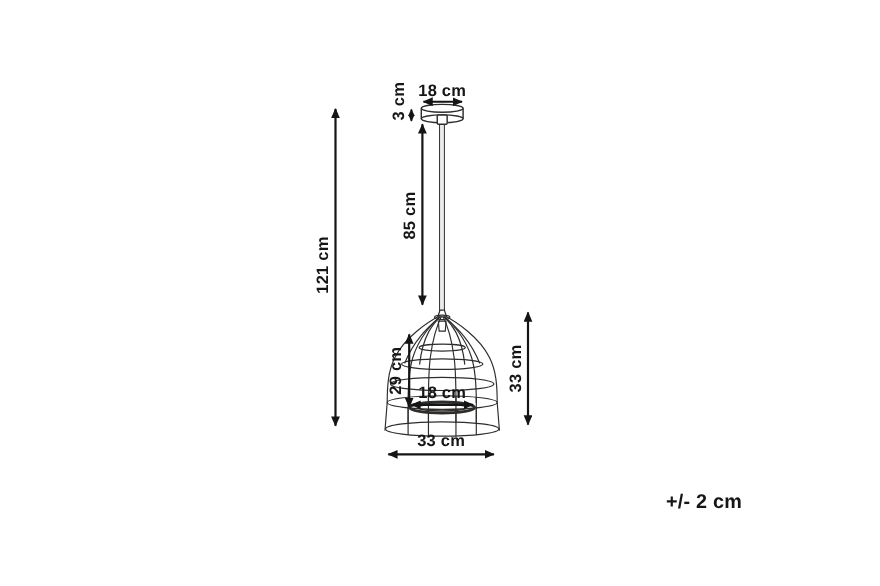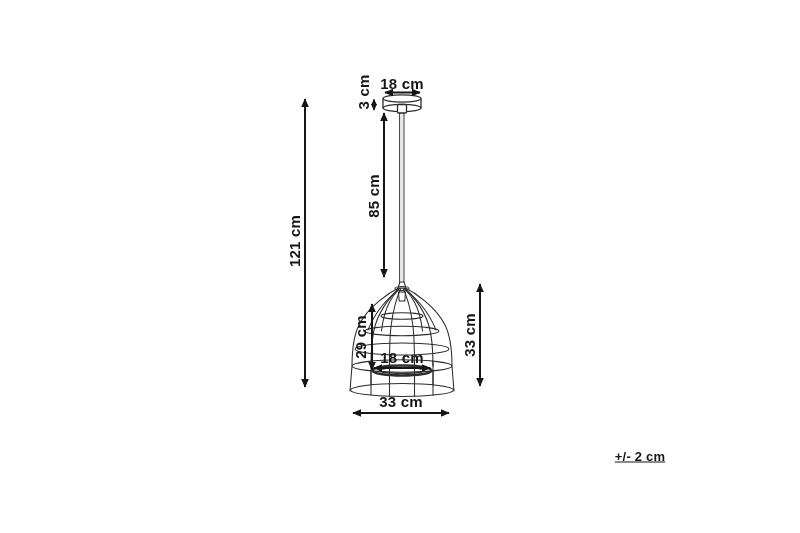--- a/index.html
+++ b/index.html
@@ -9,21 +9,21 @@
   }
   #lineart{position:absolute;left:0;top:0;}
   .lbl{
     position:absolute;
     font-family:"Liberation Sans",sans-serif;
     font-weight:700;font-size:15px;color:#161616;
     transform:translate(-50%,-50%);
     white-space:nowrap;letter-spacing:.2px;
   }
   .lbl.rot{transform:translate(-50%,-50%) rotate(-90deg);}
-  .lbl.small{font-size:13px;text-decoration:underline;}
+  .lbl.small{font-size:18px;}
 </style>
 </head>
 <body>
 
 <div id="stage">
 
   <svg id="lineart" width="800" height="533" viewBox="0 0 800 533">
     <defs>
       <marker id="ah" markerUnits="userSpaceOnUse" markerWidth="9.5" markerHeight="8.5" refX="8.4" refY="4" orient="auto-start-reverse">
         <path d="M0,0 L9.2,4 L0,8 Z" fill="#151515"></path>

